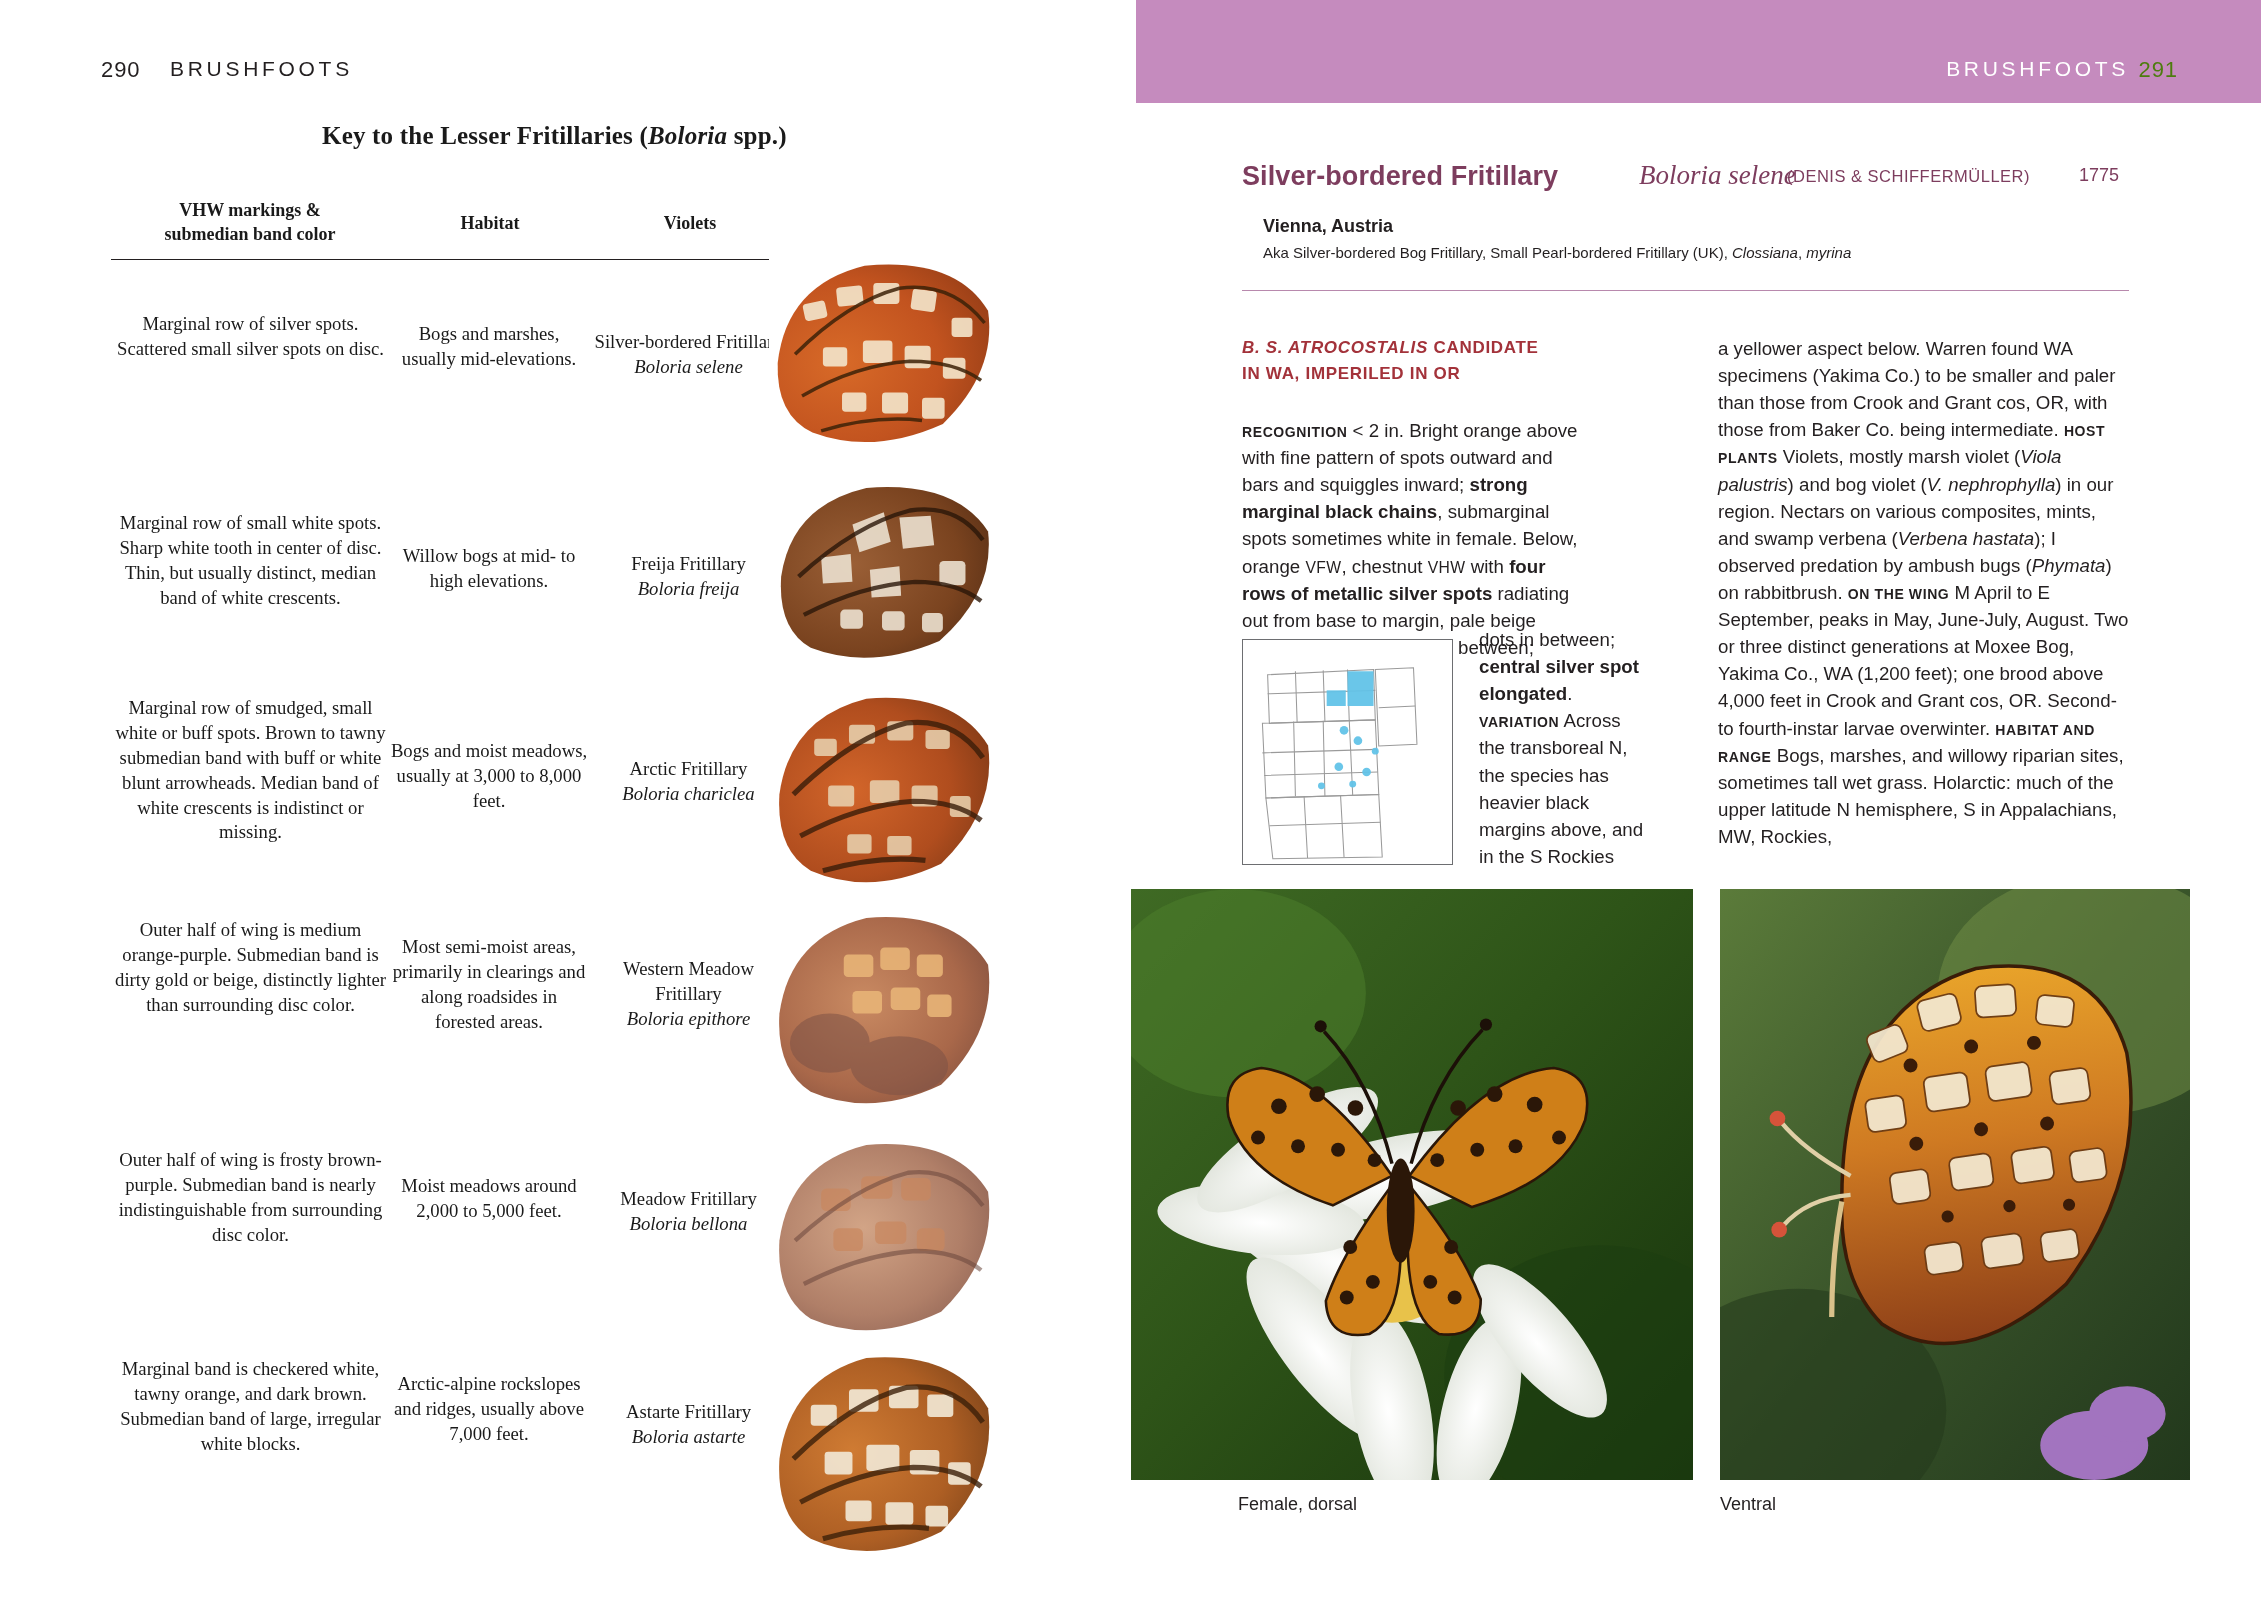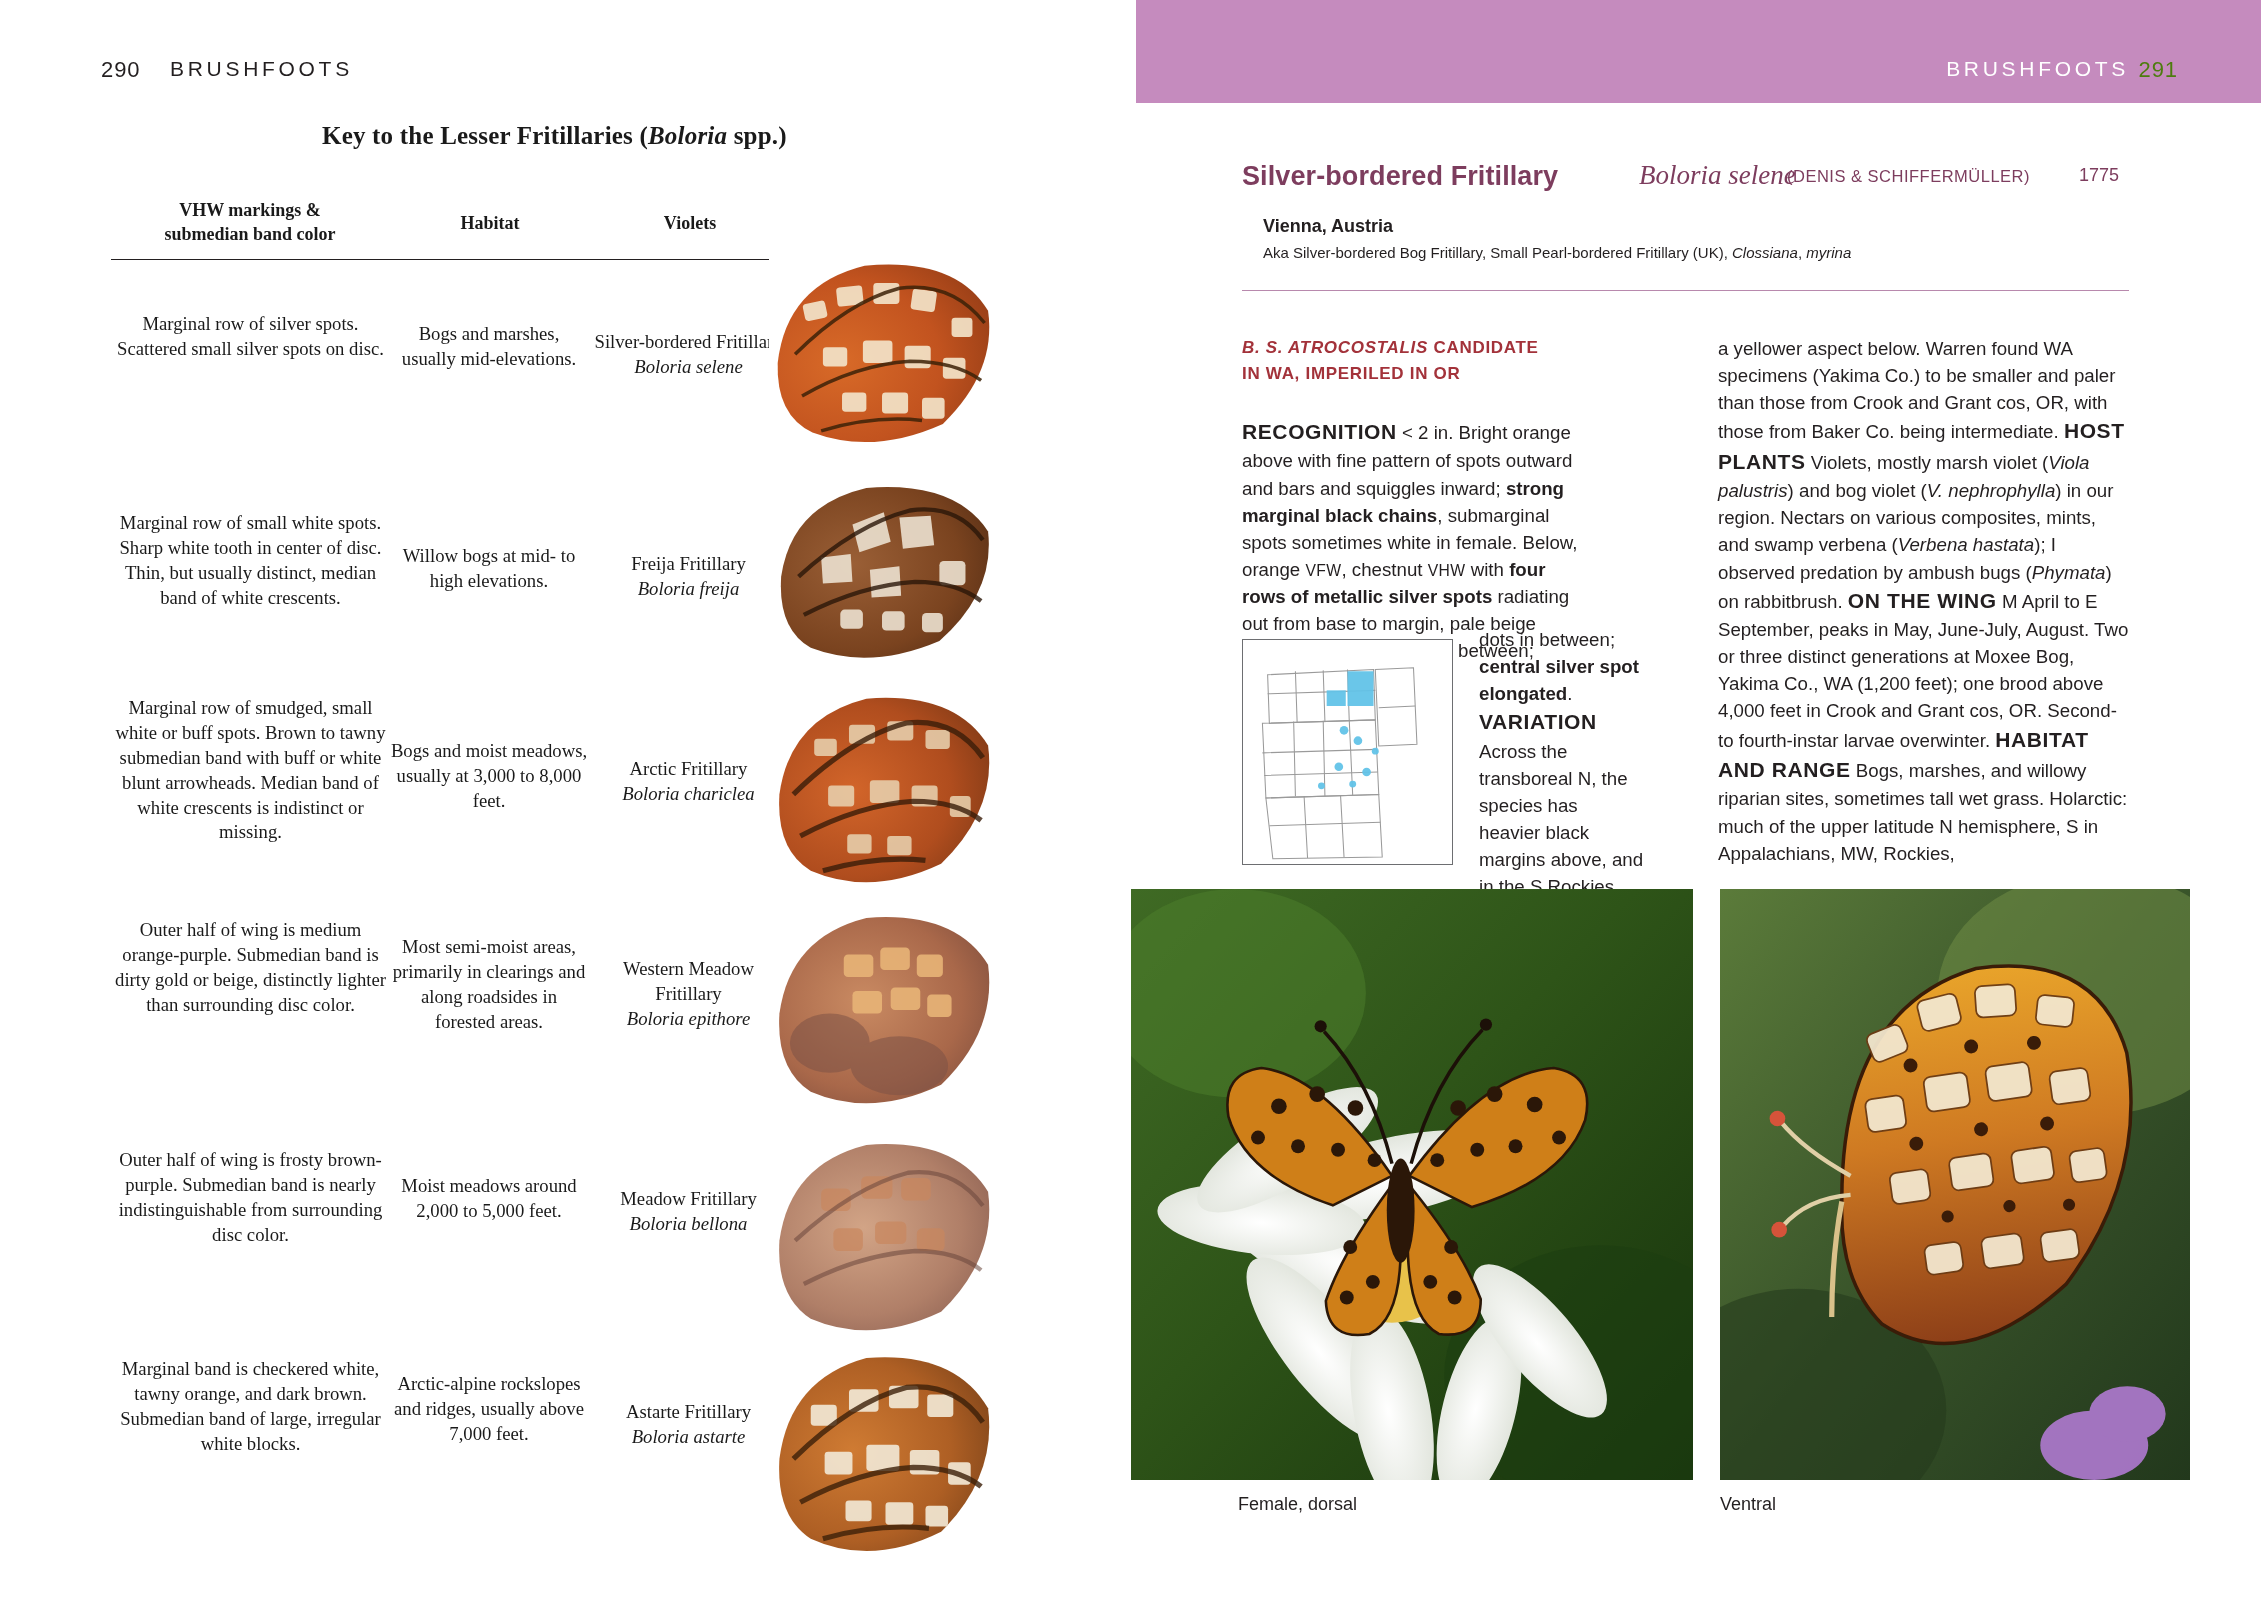--- a/index.html
+++ b/index.html
@@ -186,21 +186,21 @@
     font-size: 18.7px;
     line-height: 1.45;
     color: #231f20;
     text-align: left;
   }
   .body-col b { font-weight: bold; }
   .body-col em { font-style: italic; }
   .sc {
     font-weight: bold;
     letter-spacing: 0.6px;
-    font-size: 21px;
+    font-size: 14px;
   }
   .smallcap { font-size: 15.7px; letter-spacing: 0.4px; }
 
   .col-a { left: 1242px; top: 417px; width: 339px; }
   .col-b { left: 1718px; top: 335px; width: 413px; }
 
   
   .map-box {
     position: absolute;
     left: 1242px;

